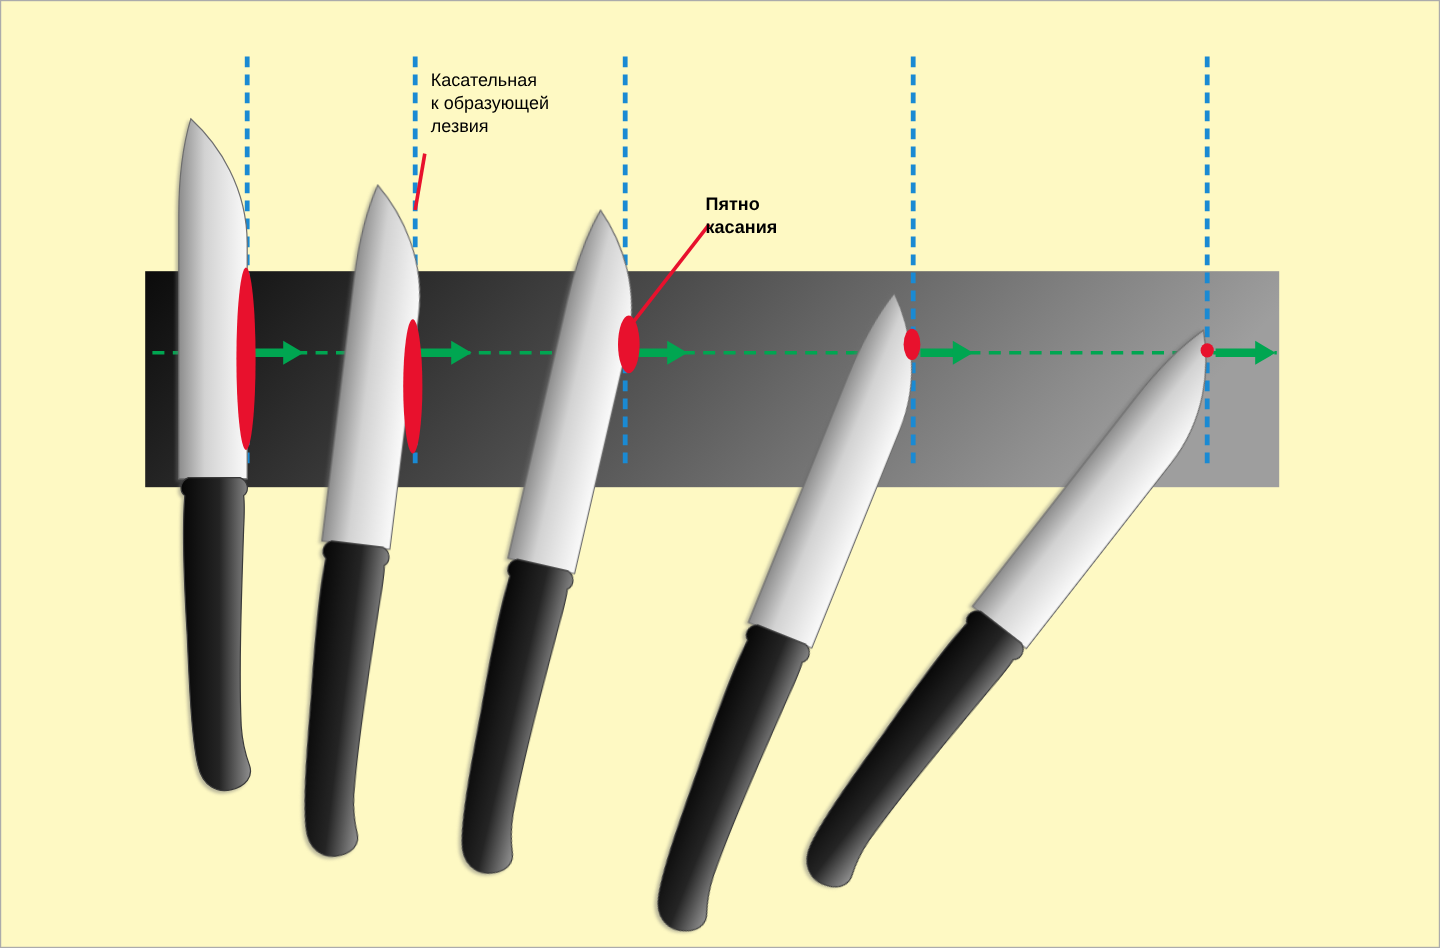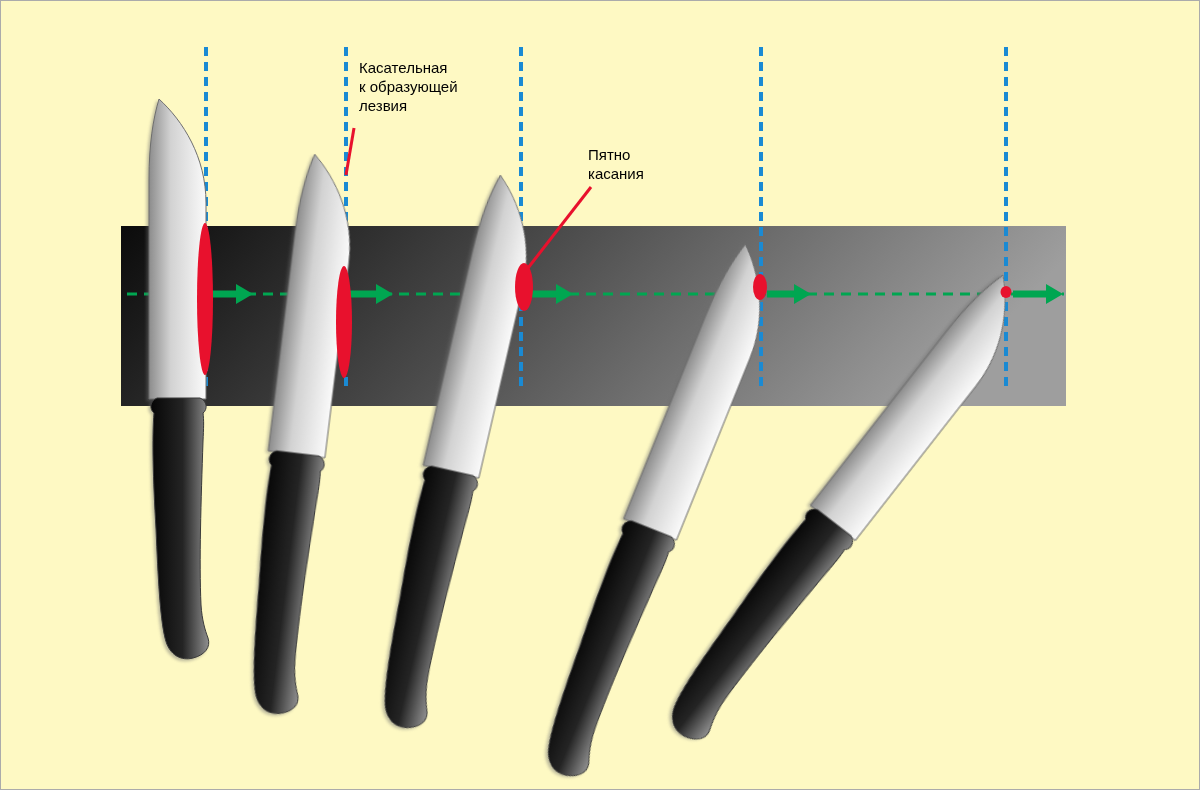--- a/index.html
+++ b/index.html
@@ -15,21 +15,21 @@
   #scene { position: absolute; left: 0; top: 0; }
   .diagram-label {
     position: absolute;
     font-size: 15px;
     line-height: 1.28;
     color: #000;
     white-space: pre-line;
     z-index: 5;
   }
   #tangent-label { left: 358px; top: 57px; }
-  #spot-label { left: 587px; top: 144px; }
+  #spot-label { left: 587px; top: 160px; font-weight: bold; }
   .knife { filter: drop-shadow(-2px 2px 1.5px rgba(110,110,110,0.45)); }
 </style>
 </head>
 <body>
 
 <div id="figure">
 
   <svg id="scene" width="1198" height="788" viewBox="0 0 1198 788" xmlns="http://www.w3.org/2000/svg" xmlns:xlink="http://www.w3.org/1999/xlink">
     <defs>
       <linearGradient id="beltGrad" x1="0" y1="0" x2="1" y2="0.18">

